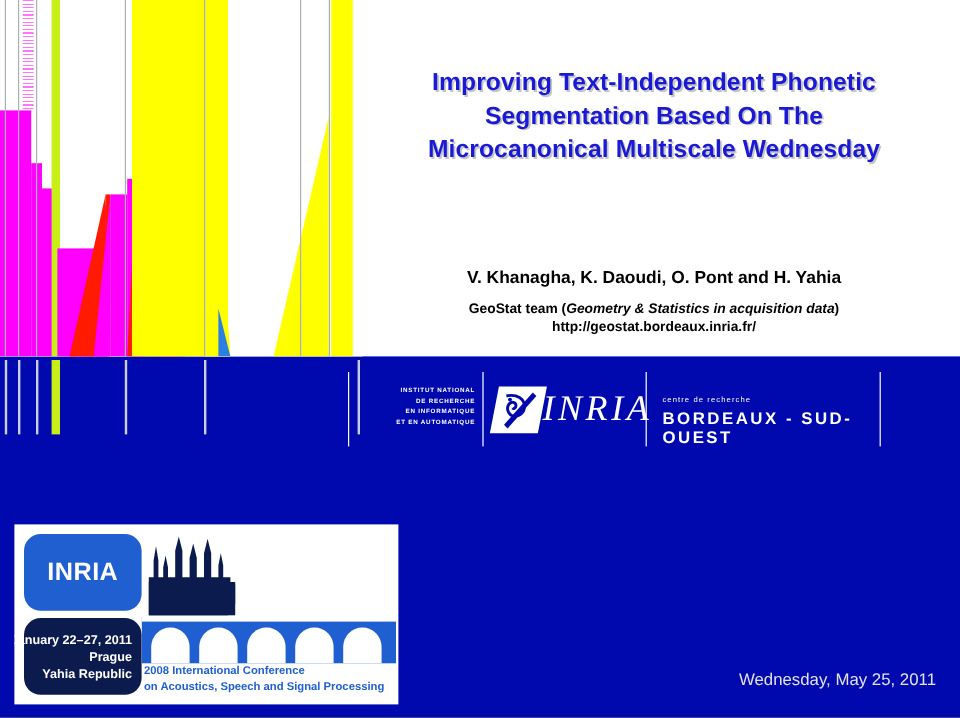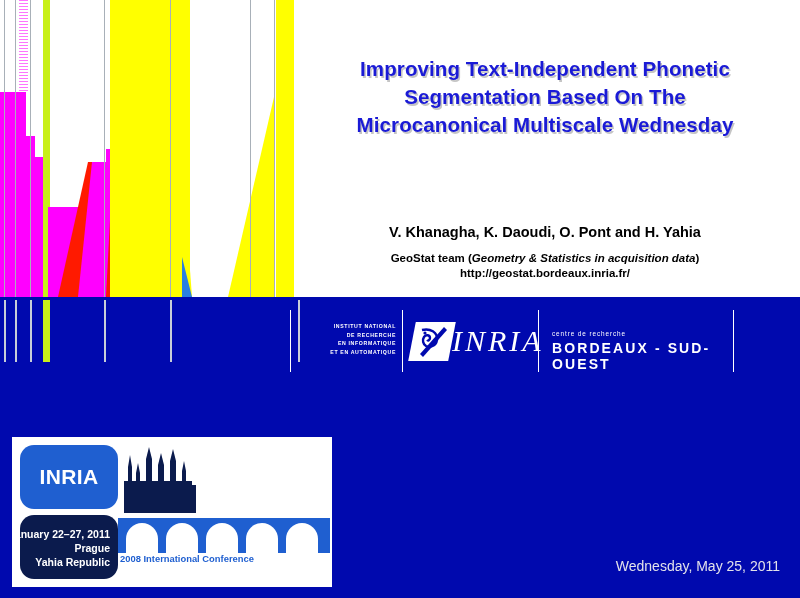--- a/index.html
+++ b/index.html
@@ -346,18 +346,19 @@
         <path d="M8 38 L8 24 A16 16 0 0 1 40 24 L40 38 Z"></path>
         <path d="M48 38 L48 24 A16 16 0 0 1 80 24 L80 38 Z"></path>
         <path d="M88 38 L88 24 A16 16 0 0 1 120 24 L120 38 Z"></path>
         <path d="M128 38 L128 24 A16 16 0 0 1 160 24 L160 38 Z"></path>
         <path d="M168 38 L168 24 A16 16 0 0 1 200 24 L200 38 Z"></path>
       </g>
       <rect x="0" y="0" width="212" height="3" fill="#ffffff"></rect>
     </svg>
     <div class="ic-conf">
       <div>2008 International Conference</div>
+      <div>on Acoustics, Speech and Signal Processing</div>
     </div>
   </div>
 
   <div class="slide-date">Wednesday, May 25, 2011</div>
 
 </div>
 
 </body></html>

